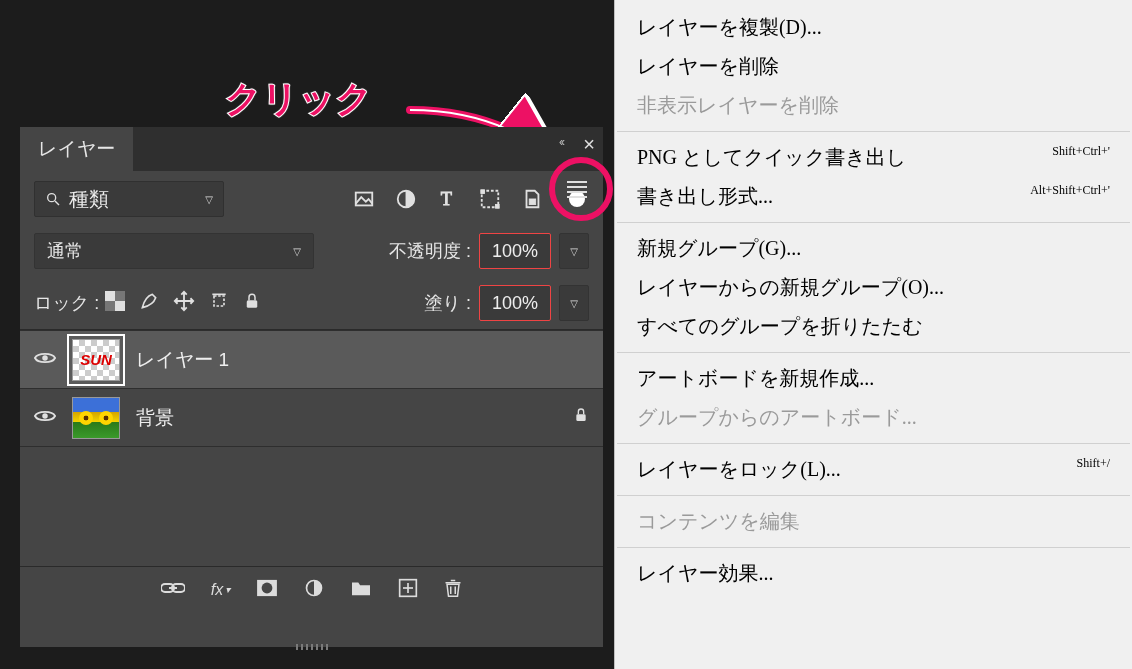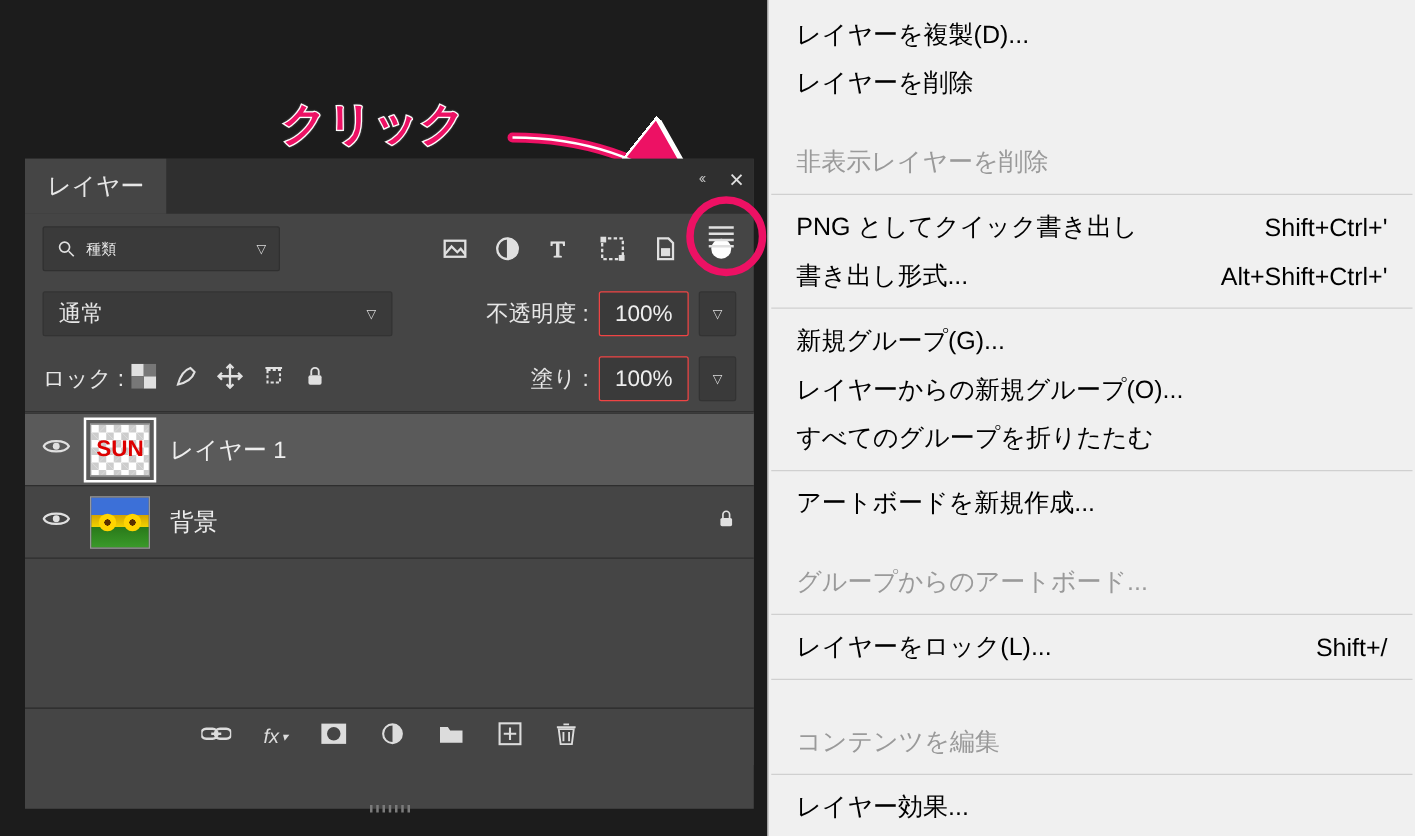--- a/index.html
+++ b/index.html
@@ -86,21 +86,21 @@
     border: 1px solid #303030;
     border-radius: 2px;
     height: 36px;
     padding: 0 10px;
     gap: 6px;
     width: 190px;
     justify-content: space-between;
   }
   .filter-dropdown .left { display: flex; gap: 8px; align-items: center; }
   .search-ic { width: 16px; height: 16px; }
-  .filter-text { color: #eee; font-size: 12px; }
+  .filter-text { color: #eee; font-size: 20px; }
   .chev { color: #ddd; font-size: 10px; }
   .filter-icons { display: flex; gap: 20px; margin-left: auto; align-items: center; padding-right:4px; }
   .ficon { width: 22px; height: 22px; display: inline-flex; align-items:center; justify-content:center; }
   .ficon svg { fill:#e0e0e0; stroke:#e0e0e0; }
   .white-dot { width: 16px; height: 16px; border-radius:50%; background:#fff; margin-left:6px;}
   .blend-row, .lock-row {
     display:flex; align-items:center; padding:8px 14px; color:#e6e6e6;
     font-size:18px;
   }
   .blend-mode { border:1px solid #333; background:#3a3a3a; height:36px; width:280px;
@@ -127,21 +127,21 @@
   .thumb.checker {
     background-image:
       linear-gradient(45deg,#ccc 25%,transparent 25%),
       linear-gradient(-45deg,#ccc 25%,transparent 25%),
       linear-gradient(45deg,transparent 75%,#ccc 75%),
       linear-gradient(-45deg,transparent 75%,#ccc 75%);
     background-size:12px 12px;
     background-position:0 0,0 6px,6px -6px,-6px 0;
     display:flex; align-items:center; justify-content:center;
   }
-  .thumb-sun { color:#d00; font-weight:bold; font-size:18px; font-family:Arial; letter-spacing:0;}
+  .thumb-sun { color:#d00; font-weight:bold; font-size:15px; font-family:Arial; letter-spacing:0;font-style:italic;}
   .thumb.flower{
     background: linear-gradient(to bottom,#3c70d8 0%,#3c70d8 35%,#d4a400 35%,#f2d400 60%,#2a7a1a 60%,#3a9a2a 100%);
     position:relative;
   }
   .thumb.flower::before, .thumb.flower::after{
     content:""; position:absolute; width:14px; height:14px; border-radius:50%;
     background: radial-gradient(circle,#5a3000 25%,#ffd400 26%);
     top:13px;
   }
   .thumb.flower::before{ left:6px;}
@@ -172,27 +172,28 @@
 
   
   .context-menu {
     position:absolute; left:614px; top:0; width:518px; height:669px;
     background:#f0f0f0; border-left:1px solid #bfbfbf;
     font-size:20px; color:#000;
     display:flex; flex-direction:column;
     padding-top:8px;
   }
   .menu-item {
-    padding:6px 22px; display:flex; justify-content:space-between; align-items:flex-end;
+    padding:6px 22px; display:flex; justify-content:space-between; align-items:flex-start;
     min-height:34px;
-  }
-  .menu-item.disabled { color:#9a9a9a;margin-top:24px; }
+    font-family:Liberation Serif, serif;
+  }
+  .menu-item.disabled { color:#9a9a9a; }
   .menu-item.highlighted { background:#0a7cff; color:#fff; }
   .menu-sep { height:1px; background:#d0d0d0; margin:6px 2px;}
-  .shortcut { font-size:20px; color:inherit; }
+  .shortcut { font-size:12px; color:inherit; }
 </style>
 </head>
 <body>
 
 <div class="annotation-text">クリック</div>
 
 <svg class="arrow-svg" width="200" height="110">
   <defs>
     <marker id="arrowhead" markerWidth="10" markerHeight="8" refX="8" refY="4" orient="auto">
       <polygon points="0 0, 10 4, 0 8" fill="#ed1164" stroke="#fff" stroke-width="0.5"></polygon>

